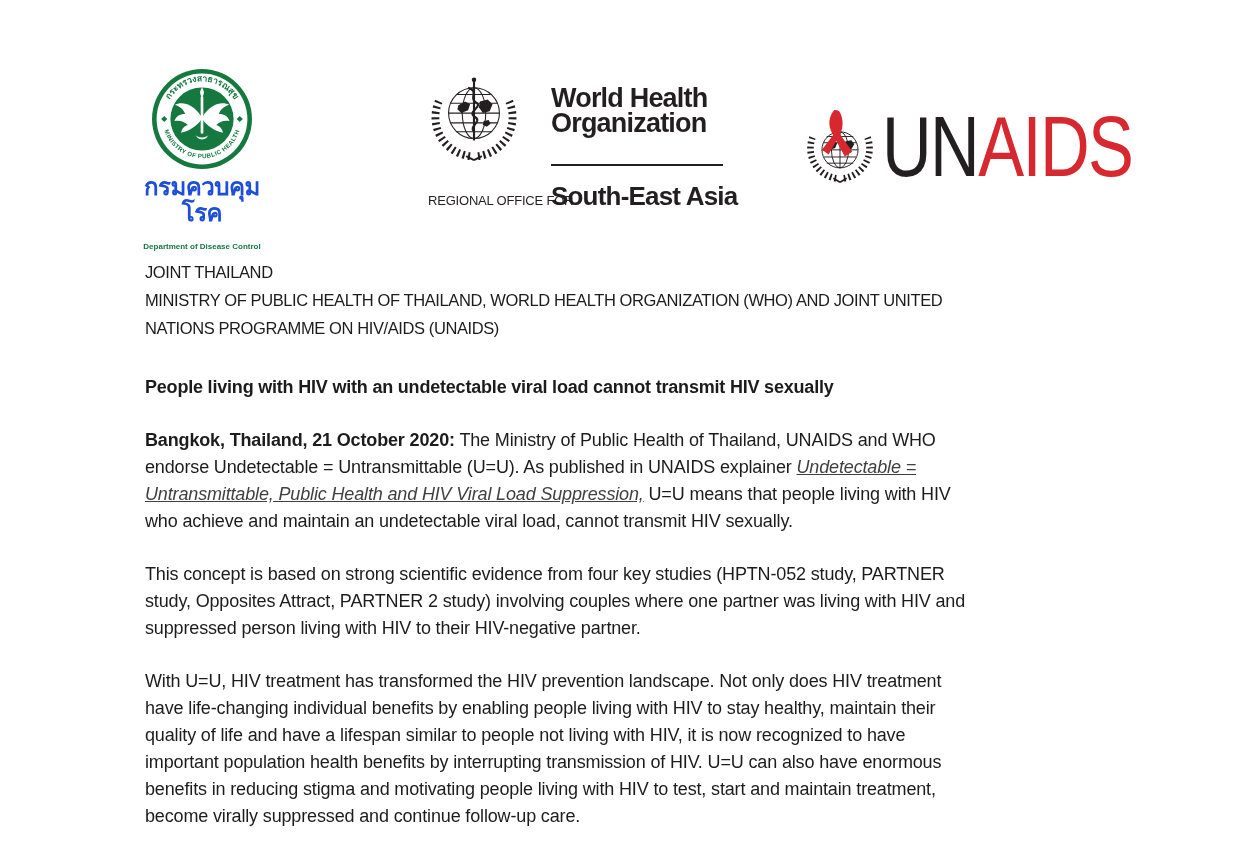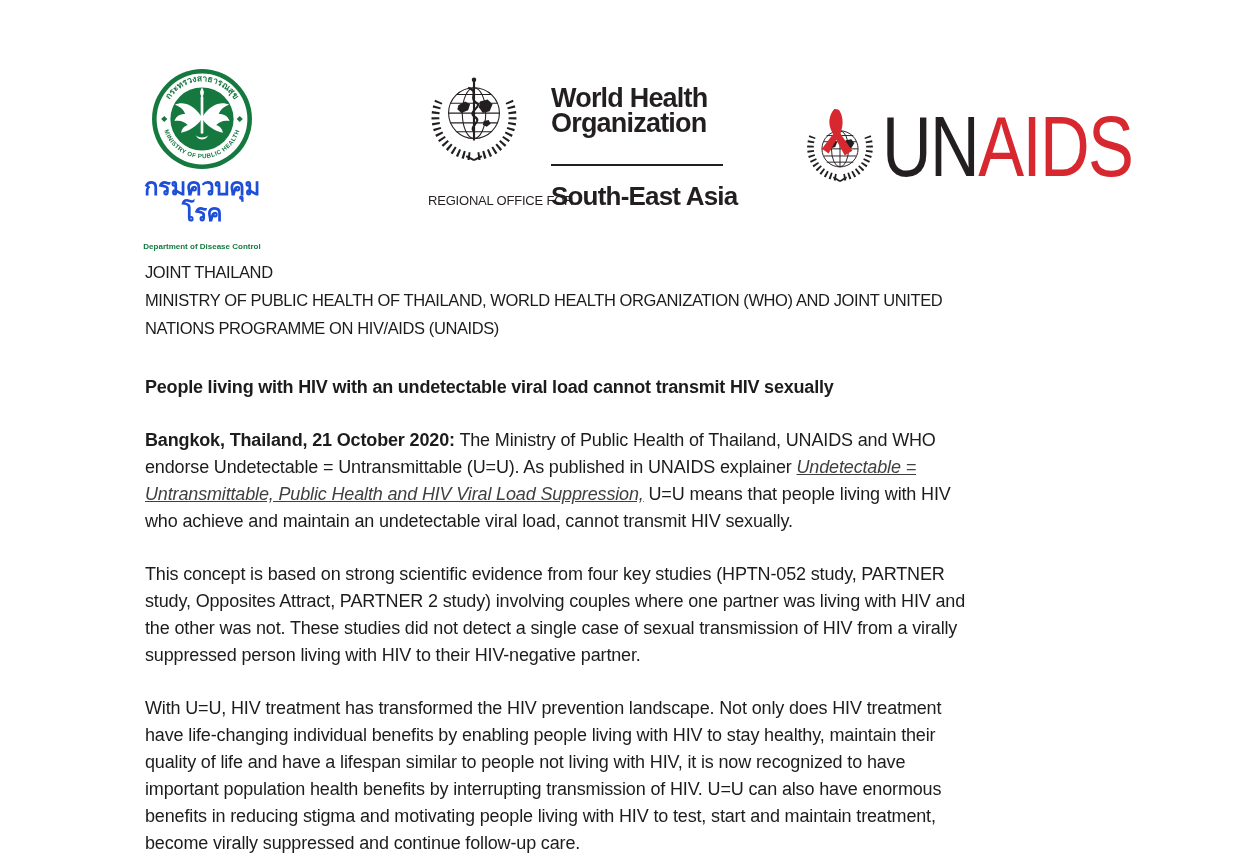--- a/index.html
+++ b/index.html
@@ -14,21 +14,21 @@
   .moph-seal{display:block;margin:0 auto;}
   .moph-thai{font-size:24px;font-weight:bold;color:#1d4ed8;line-height:26px;margin-top:4px;letter-spacing:-0.5px;}
   .moph-eng{font-size:8px;font-weight:bold;color:#15793f;line-height:10px;margin-top:16px;}
   
   .who{position:absolute;left:428px;top:74px;display:grid;grid-template-columns:97px auto;column-gap:26px;}
   .who-emblem-cell{grid-column:1;grid-row:1;}
   .who-name{grid-column:2;grid-row:1;padding-top:12px;font-size:27px;font-weight:bold;line-height:25px;letter-spacing:-0.8px;color:#231f20;border-bottom:2px solid #231f20;padding-bottom:7px;width:172px;white-space:nowrap;}
   .who-prefix{grid-column:1;grid-row:2;align-self:end;font-size:13px;font-weight:normal;color:#231f20;white-space:nowrap;padding-bottom:4px;letter-spacing:-0.2px;}
   .who-region{grid-column:2;grid-row:2;font-size:26px;font-weight:bold;color:#231f20;letter-spacing:-0.8px;padding-top:15px;white-space:nowrap;}
   
-  .unaids{position:absolute;left:802px;top:106px;display:flex;align-items:center;}
+  .unaids{position:absolute;left:802px;top:106px;display:flex;align-items:flex-end;}
   .unaids-wordmark{font-size:86px;line-height:80px;letter-spacing:-2px;transform:scaleX(0.8);transform-origin:left center;margin-left:4px;white-space:nowrap;}
   .unaids-un{color:#231f20;}
   .unaids-aids{color:#d7282f;}
   
   .content{position:absolute;left:145px;top:258px;width:960px;}
   .caps-heading{margin:0;font-size:16.5px;letter-spacing:-0.4px;line-height:28px;white-space:nowrap;color:#1c1c1c;}
   .doc-title{margin:31px 0 0 0;font-size:18px;font-weight:bold;line-height:28px;white-space:nowrap;letter-spacing:-0.2px;}
   .para{margin:26px 0 0 0;font-size:18px;line-height:27px;}
   .tline{white-space:nowrap;letter-spacing:-0.15px;}
   .run-b{font-weight:bold;}
@@ -142,21 +142,20 @@
 
     <div class="para">
         <div class="tline"><span class="run-b">Bangkok, Thailand, 21 October 2020:</span><span class="run-n"> The Ministry of Public Health of Thailand, UNAIDS and WHO</span></div>
         <div class="tline"><span class="run-n">endorse Undetectable = Untransmittable (U=U). As published in UNAIDS explainer </span><span class="run-l">Undetectable =</span></div>
         <div class="tline"><span class="run-l">Untransmittable, Public Health and HIV Viral Load Suppression,</span><span class="run-n"> U=U means that people living with HIV</span></div>
         <div class="tline"><span class="run-n">who achieve and maintain an undetectable viral load, cannot transmit HIV sexually.</span></div>
       </div>
     <div class="para">
         <div class="tline"><span class="run-n">This concept is based on strong scientific evidence from four key studies (HPTN-052 study, PARTNER</span></div>
         <div class="tline"><span class="run-n">study, Opposites Attract, PARTNER 2 study) involving couples where one partner was living with HIV and</span></div>
-        <div class="tline"><span class="run-n">the other was not. These studies did not detect a single case of sexual transmission of HIV from a virally</span></div>
         <div class="tline"><span class="run-n">suppressed person living with HIV to their HIV-negative partner.</span></div>
       </div>
     <div class="para">
         <div class="tline"><span class="run-n">With U=U, HIV treatment has transformed the HIV prevention landscape. Not only does HIV treatment</span></div>
         <div class="tline"><span class="run-n">have life-changing individual benefits by enabling people living with HIV to stay healthy, maintain their</span></div>
         <div class="tline"><span class="run-n">quality of life and have a lifespan similar to people not living with HIV, it is now recognized to have</span></div>
         <div class="tline"><span class="run-n">important population health benefits by interrupting transmission of HIV. U=U can also have enormous</span></div>
         <div class="tline"><span class="run-n">benefits in reducing stigma and motivating people living with HIV to test, start and maintain treatment,</span></div>
         <div class="tline"><span class="run-n">become virally suppressed and continue follow-up care.</span></div>
       </div>

